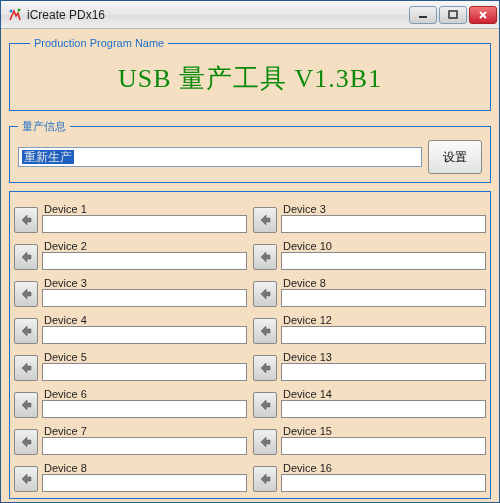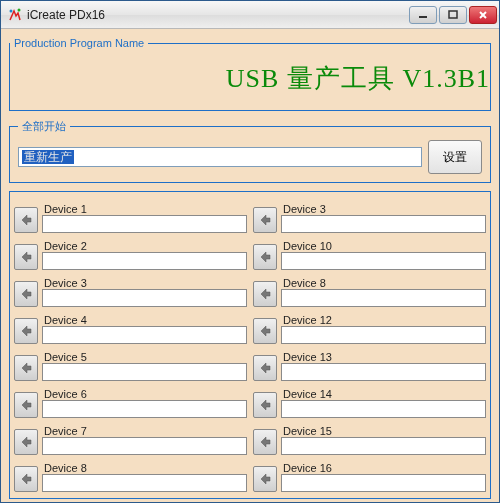--- a/index.html
+++ b/index.html
@@ -44,30 +44,30 @@
   .client {
     flex: 1;
     padding: 4px 8px 6px 8px;
     display: flex; flex-direction: column;
     overflow: hidden;
   }
 
   fieldset {
     border: 1px solid #1e6fc7;
     border-radius: 0;
-    padding: 4px 0;
+    padding: 4px 20px;
     margin: 4px 0;
   }
   legend {
     color: #1e6fc7;
     font-size: 11px;
     padding: 0 4px;
   }
   .banner {
-    text-align: right;
+    text-align: center;
     padding: 8px 0 10px 0;
   }
   .banner-text {
     font-family: "SimSun","NSimSun",serif;
     font-size: 26px;
     color: #0a8a0a;
     letter-spacing: 1px;
     white-space: nowrap;
   }
   .settings-body {
@@ -170,21 +170,21 @@
   <div class="client">
 
     <fieldset>
       <legend>Production Program Name</legend>
       <div class="banner">
         <span class="banner-text">USB 量产工具 V1.3B1</span>
       </div>
     </fieldset>
 
     <fieldset style="padding:4px 8px 6px 8px;">
-      <legend>全部开始</legend>
+      <legend>量产信息</legend>
       <div class="settings-body">
         <div class="settings-input"><span class="sel">重新生产</span></div>
         <div class="btn">设置</div>
       </div>
     </fieldset>
 
     <fieldset class="device-grid" style="flex:1;">
       <div class="device-col" id="col-left">
           <div class="device-row">
             <div class="arrow-btn">

